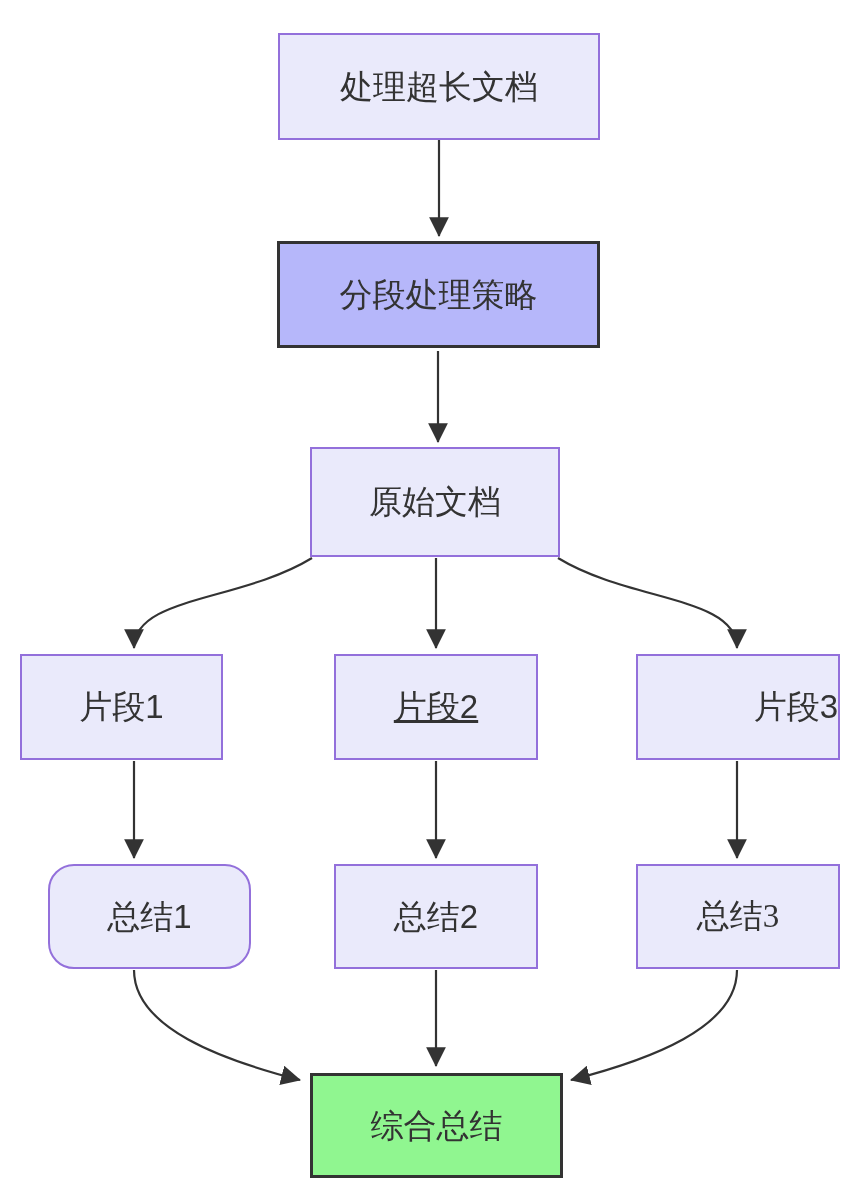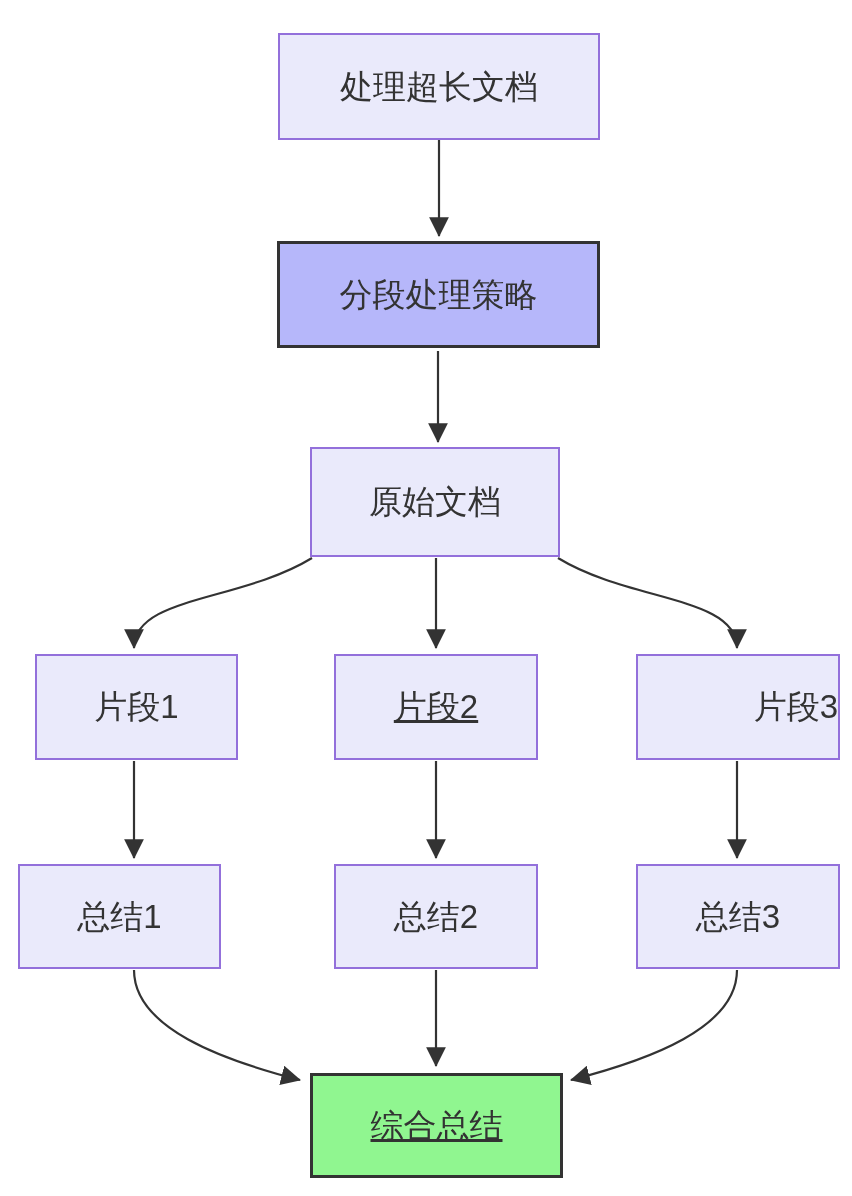--- a/index.html
+++ b/index.html
@@ -51,32 +51,31 @@
     white-space: nowrap;
     text-align: center;
   }
   .node.highlight {
     background: var(--highlight-fill);
     border: 3px solid var(--highlight-border);
   }
   .node.result {
     background: var(--result-fill);
     border: 3px solid var(--result-border);
-    text-decoration: underline;
   }
   
   .n-title    { left: 278px; top: 33px;   width: 322px; height: 107px; }
   .n-strategy { left: 277px; top: 241px;  width: 323px; height: 107px; }
   .n-doc      { left: 310px; top: 447px;  width: 250px; height: 110px; }
-  .n-seg1     { left: 35px;  top: 654px;  width: 203px; height: 106px; }
+  .n-seg1     { left: 20px;  top: 654px;  width: 203px; height: 106px; }
   .n-seg2     { left: 334px; top: 654px;  width: 204px; height: 106px; text-decoration: underline; }
   .n-seg3     { left: 636px; top: 654px;  width: 204px; height: 106px; justify-content: flex-end; }
-  .n-sum1     { left: 18px;  top: 864px;  width: 203px; height: 105px; }
+  .n-sum1     { left: 48px;  top: 864px;  width: 203px; height: 105px; border-radius: 26px; }
   .n-sum2     { left: 334px; top: 864px;  width: 204px; height: 105px; text-align: right; }
-  .n-sum3     { left: 636px; top: 864px;  width: 204px; height: 105px; }
+  .n-sum3     { left: 636px; top: 864px;  width: 204px; height: 105px; font-family: Liberation Serif, serif; }
   .n-final    { left: 310px; top: 1073px; width: 253px; height: 105px; }
 </style>
 </head>
 <body>
 
 <div class="canvas">
 
   <svg class="edges" viewBox="0 0 852 1196" xmlns="http://www.w3.org/2000/svg" aria-hidden="true">
     <defs>
       <marker id="arrowhead" viewBox="0 0 10 10" markerWidth="9" markerHeight="9" refX="9.5" refY="5" orient="auto" markerUnits="strokeWidth">

